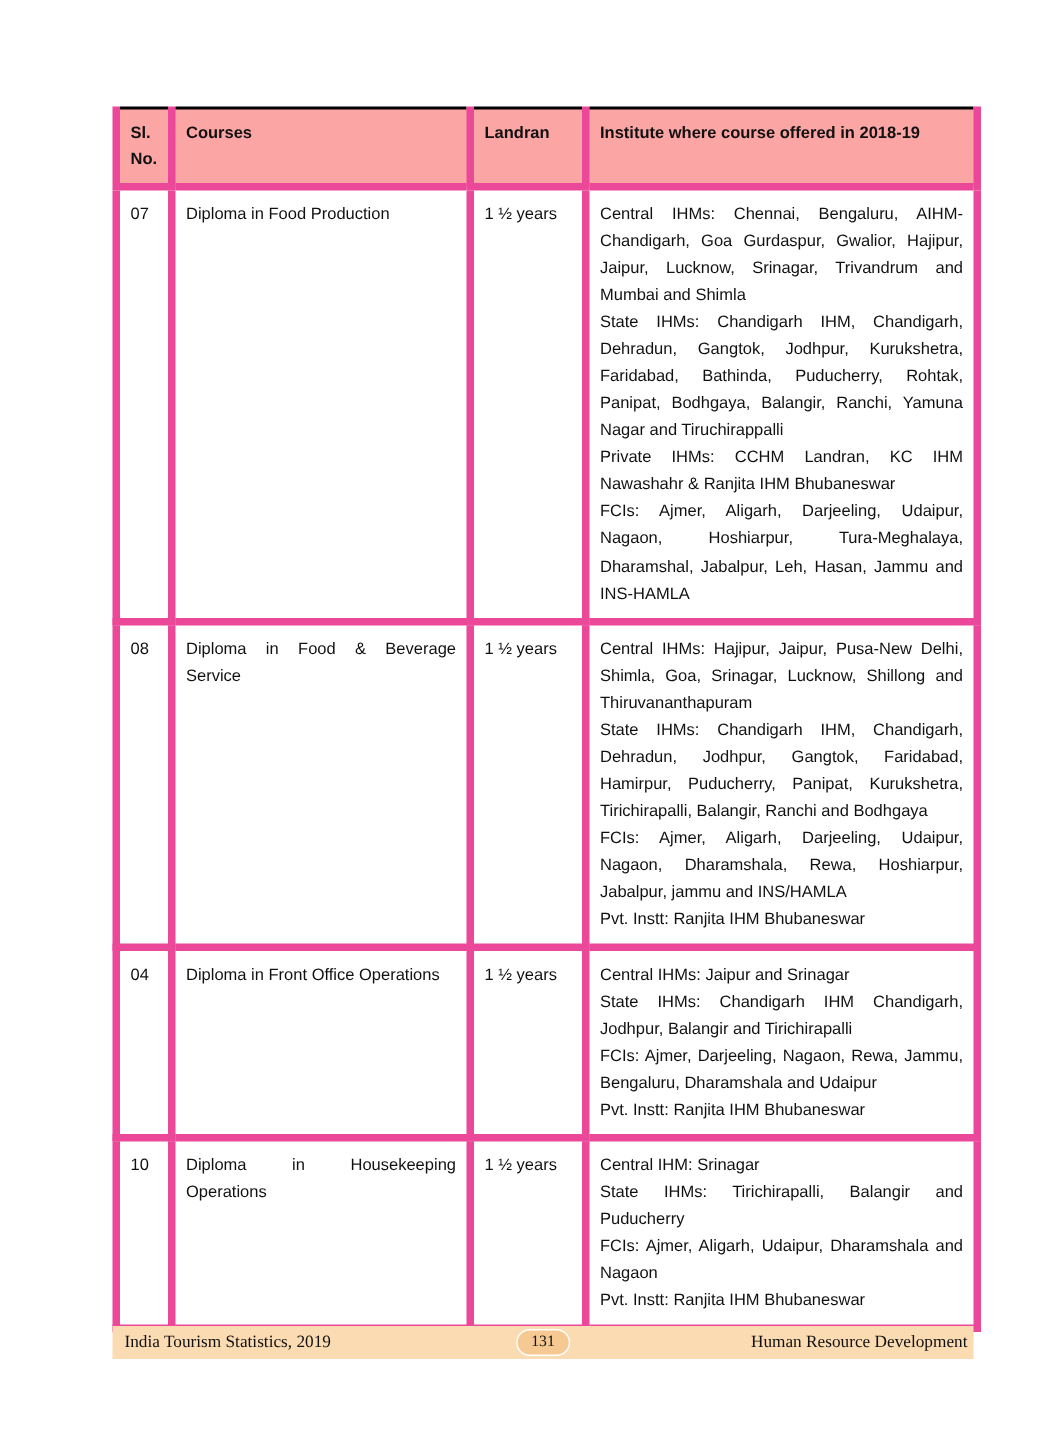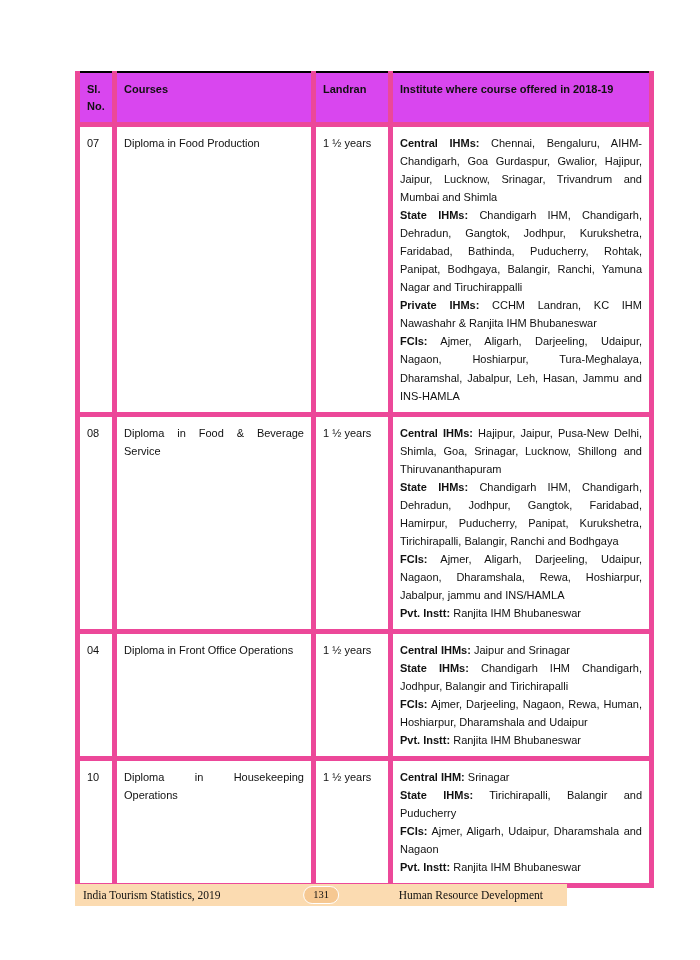--- a/index.html
+++ b/index.html
@@ -21,47 +21,47 @@
   col.c-dur    { width: 77px; }
   col.c-inst   { width: 261px; }
 
   th, td {
     border: 5px solid #ec4899;
     vertical-align: top;
     padding: 7px 7px;
     font-size: 11px;
   }
   thead th {
-    background: #d946ef;
+    background: #fca5a5;
     text-align: left;
     font-weight: bold;
     line-height: 1.55;
     border-top: 2px solid #000;
     border-bottom: 2px solid #000;
     padding-top: 8px;
   }
   td { line-height: 1.64; }
   td.sl { text-align: left; }
   td.course { text-align: justify; }
   td.dur { white-space: nowrap; }
   td.inst .seg { text-align: justify; }
-  td.inst .seg b { font-weight: bold; }
+  td.inst .seg b { font-weight: normal; }
 
   .footer {
     position: absolute;
     left: 75px; top: 884px;
-    width: 492px; height: 22px;
+    width: 574px; height: 22px;
     background: #fbdbb1;
     display: flex; align-items: center;
     font-family: "Liberation Serif", serif;
     font-size: 11.5px;
     color: #111;
   }
   .footer-left  { padding-left: 8px; }
-  .footer-right { margin-left: auto; padding-right: 24px; }
+  .footer-right { margin-left: auto; padding-right: 4px; }
   .badge {
     position: absolute;
     left: 50%; top: 50%;
     transform: translate(-50%, -50%);
     height: 18px;
     padding: 0 9px;
     background: #f6c892;
     border: 1.5px solid #ffffff;
     border-radius: 9px;
     display: flex; align-items: center; justify-content: center;
@@ -116,21 +116,21 @@
           </td>
         </tr>
 
         <tr>
           <td class="sl">04</td>
           <td class="course">Diploma in Front Office Operations</td>
           <td class="dur">1 ½ years</td>
           <td class="inst">
             <div class="seg"><b>Central IHMs:</b> <span>Jaipur and Srinagar</span></div>
             <div class="seg"><b>State IHMs:</b> <span>Chandigarh IHM Chandigarh, Jodhpur, Balangir and Tirichirapalli</span></div>
-            <div class="seg"><b>FCIs:</b> <span>Ajmer, Darjeeling, Nagaon, Rewa, Human, Hoshiarpur, Dharamshala and Udaipur</span></div>
+            <div class="seg"><b>FCIs:</b> <span>Ajmer, Darjeeling, Nagaon, Rewa, Jammu, Bengaluru, Dharamshala and Udaipur</span></div>
             <div class="seg"><b>Pvt. Instt:</b> <span>Ranjita IHM Bhubaneswar</span></div>
           </td>
         </tr>
 
         <tr>
           <td class="sl">10</td>
           <td class="course">Diploma in Housekeeping Operations</td>
           <td class="dur">1 ½ years</td>
           <td class="inst">
             <div class="seg"><b>Central IHM:</b> <span>Srinagar</span></div>

